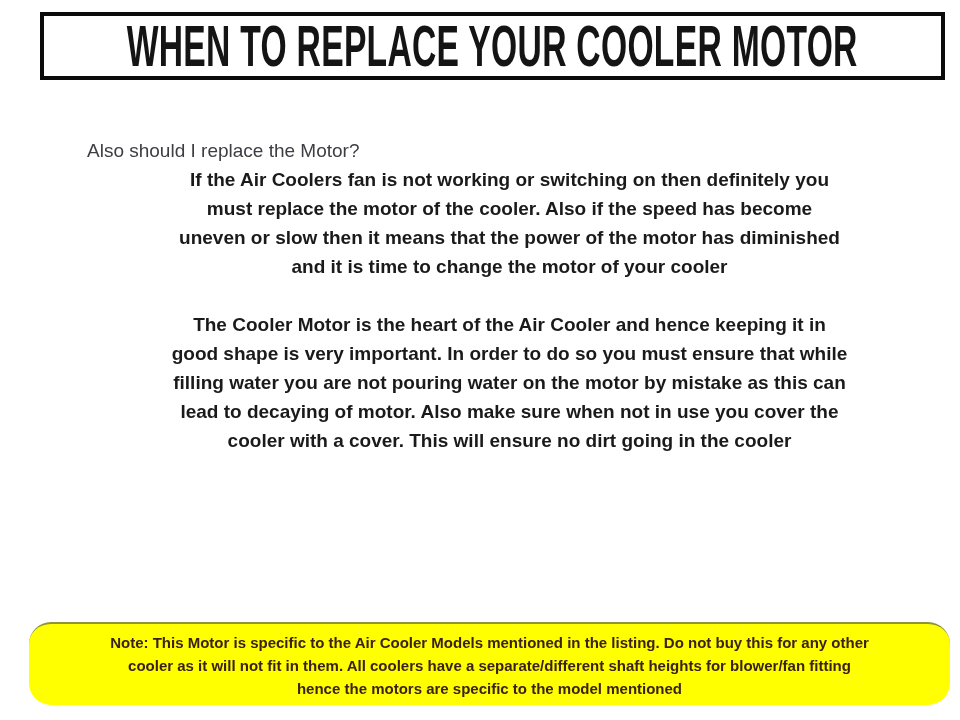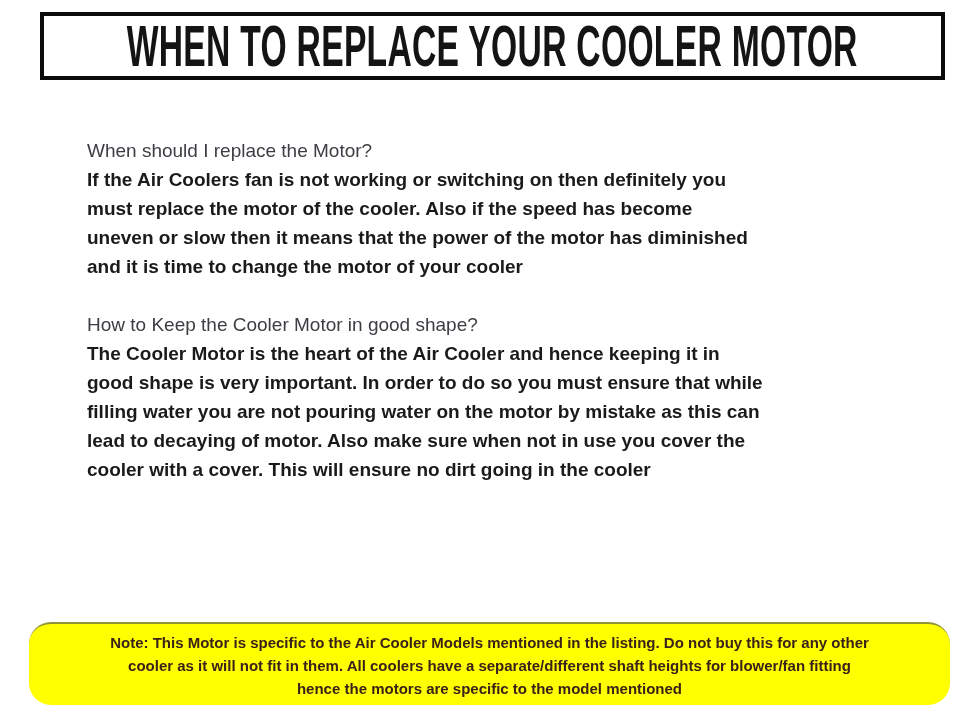--- a/index.html
+++ b/index.html
@@ -51,20 +51,21 @@
     line-height: 29px;
     font-weight: 400;
     color: #3d3d44;
   }
   .section-body {
     font-size: 19px;
     line-height: 29px;
     font-weight: 700;
     color: #1a1a1a;
     white-space: pre-line;
+    text-align: center;
   }
 
   
   .note-box {
     position: absolute;
     left: 29px;
     top: 622px;
     width: 921px;
     height: 83px;
     background: #ffff00;
@@ -86,29 +87,28 @@
 
 <div class="page">
 
   <div class="title-box">
     <span class="title-text">WHEN TO REPLACE YOUR COOLER MOTOR</span>
   </div>
 
   <div class="body-copy">
 
     <div class="section">
-      <div class="section-heading">When should I replace the Motor?</div>
+      <div class="section-heading">Also should I replace the Motor?</div>
       <div class="section-body">If the Air Coolers fan is not working or switching on then definitely you
 must replace the motor of the cooler. Also if the speed has become
 uneven or slow then it means that the power of the motor has diminished
 and it is time to change the motor of your cooler</div>
     </div>
 
     <div class="section">
-      <div class="section-heading">How to Keep the Cooler Motor in good shape?</div>
       <div class="section-body">The Cooler Motor is the heart of the Air Cooler and hence keeping it in
 good shape is very important. In order to do so you must ensure that while
 filling water you are not pouring water on the motor by mistake as this can
 lead to decaying of motor. Also make sure when not in use you cover the
 cooler with a cover. This will ensure no dirt going in the cooler</div>
     </div>
 
   </div>
 
   <div class="note-box">

